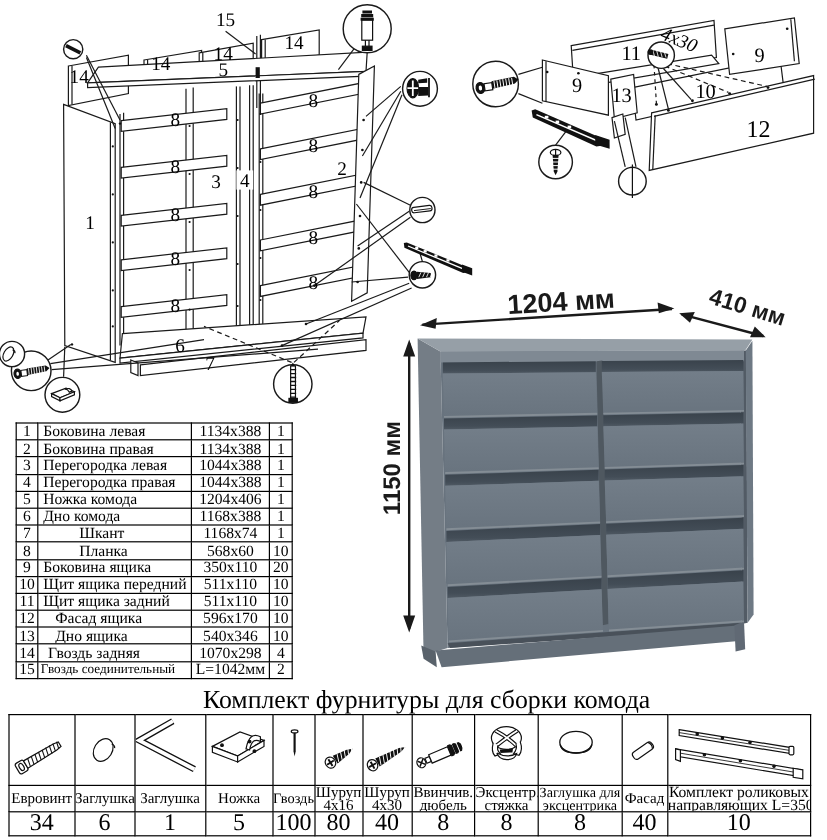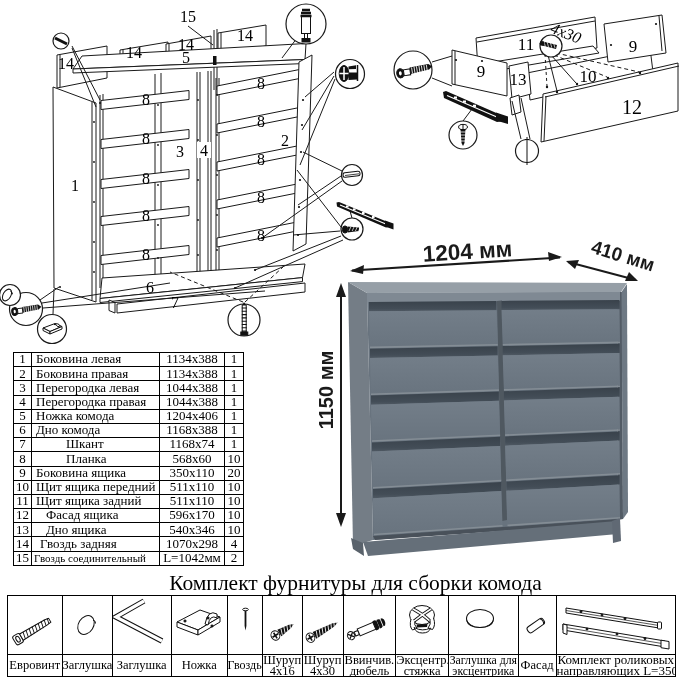--- a/index.html
+++ b/index.html
@@ -653,15 +653,29 @@
 <td class="nm">Ножка</td>
 <td class="nm" style="font-size:12px">Гвоздь</td>
 <td class="nm">Шуруп<br>4x16</td>
 <td class="nm">Шуруп<br>4x30</td>
 <td class="nm">Ввинчив.<br>дюбель</td>
 <td class="nm">Эксцентр.<br>стяжка</td>
 <td class="nm" style="font-size:11.8px;white-space:nowrap">Заглушка для<br>эксцентрика</td>
 <td class="nm">Фасад</td>
 <td class="nm" style="font-size:13px;white-space:nowrap">Комплект роликовых<br>направляющих L=350мм</td>
 </tr>
+<tr>
+<td class="q">34</td>
+          <td class="q">6</td>
+          <td class="q">1</td>
+          <td class="q">5</td>
+<td class="q">100</td>
+          <td class="q">80</td>
+          <td class="q">40</td>
+          <td class="q">8</td>
+<td class="q">8</td>
+          <td class="q">8</td>
+          <td class="q">40</td>
+          <td class="q">10</td>
+</tr>
 </tbody>
     </table>
 </div>
 
 </body></html>

